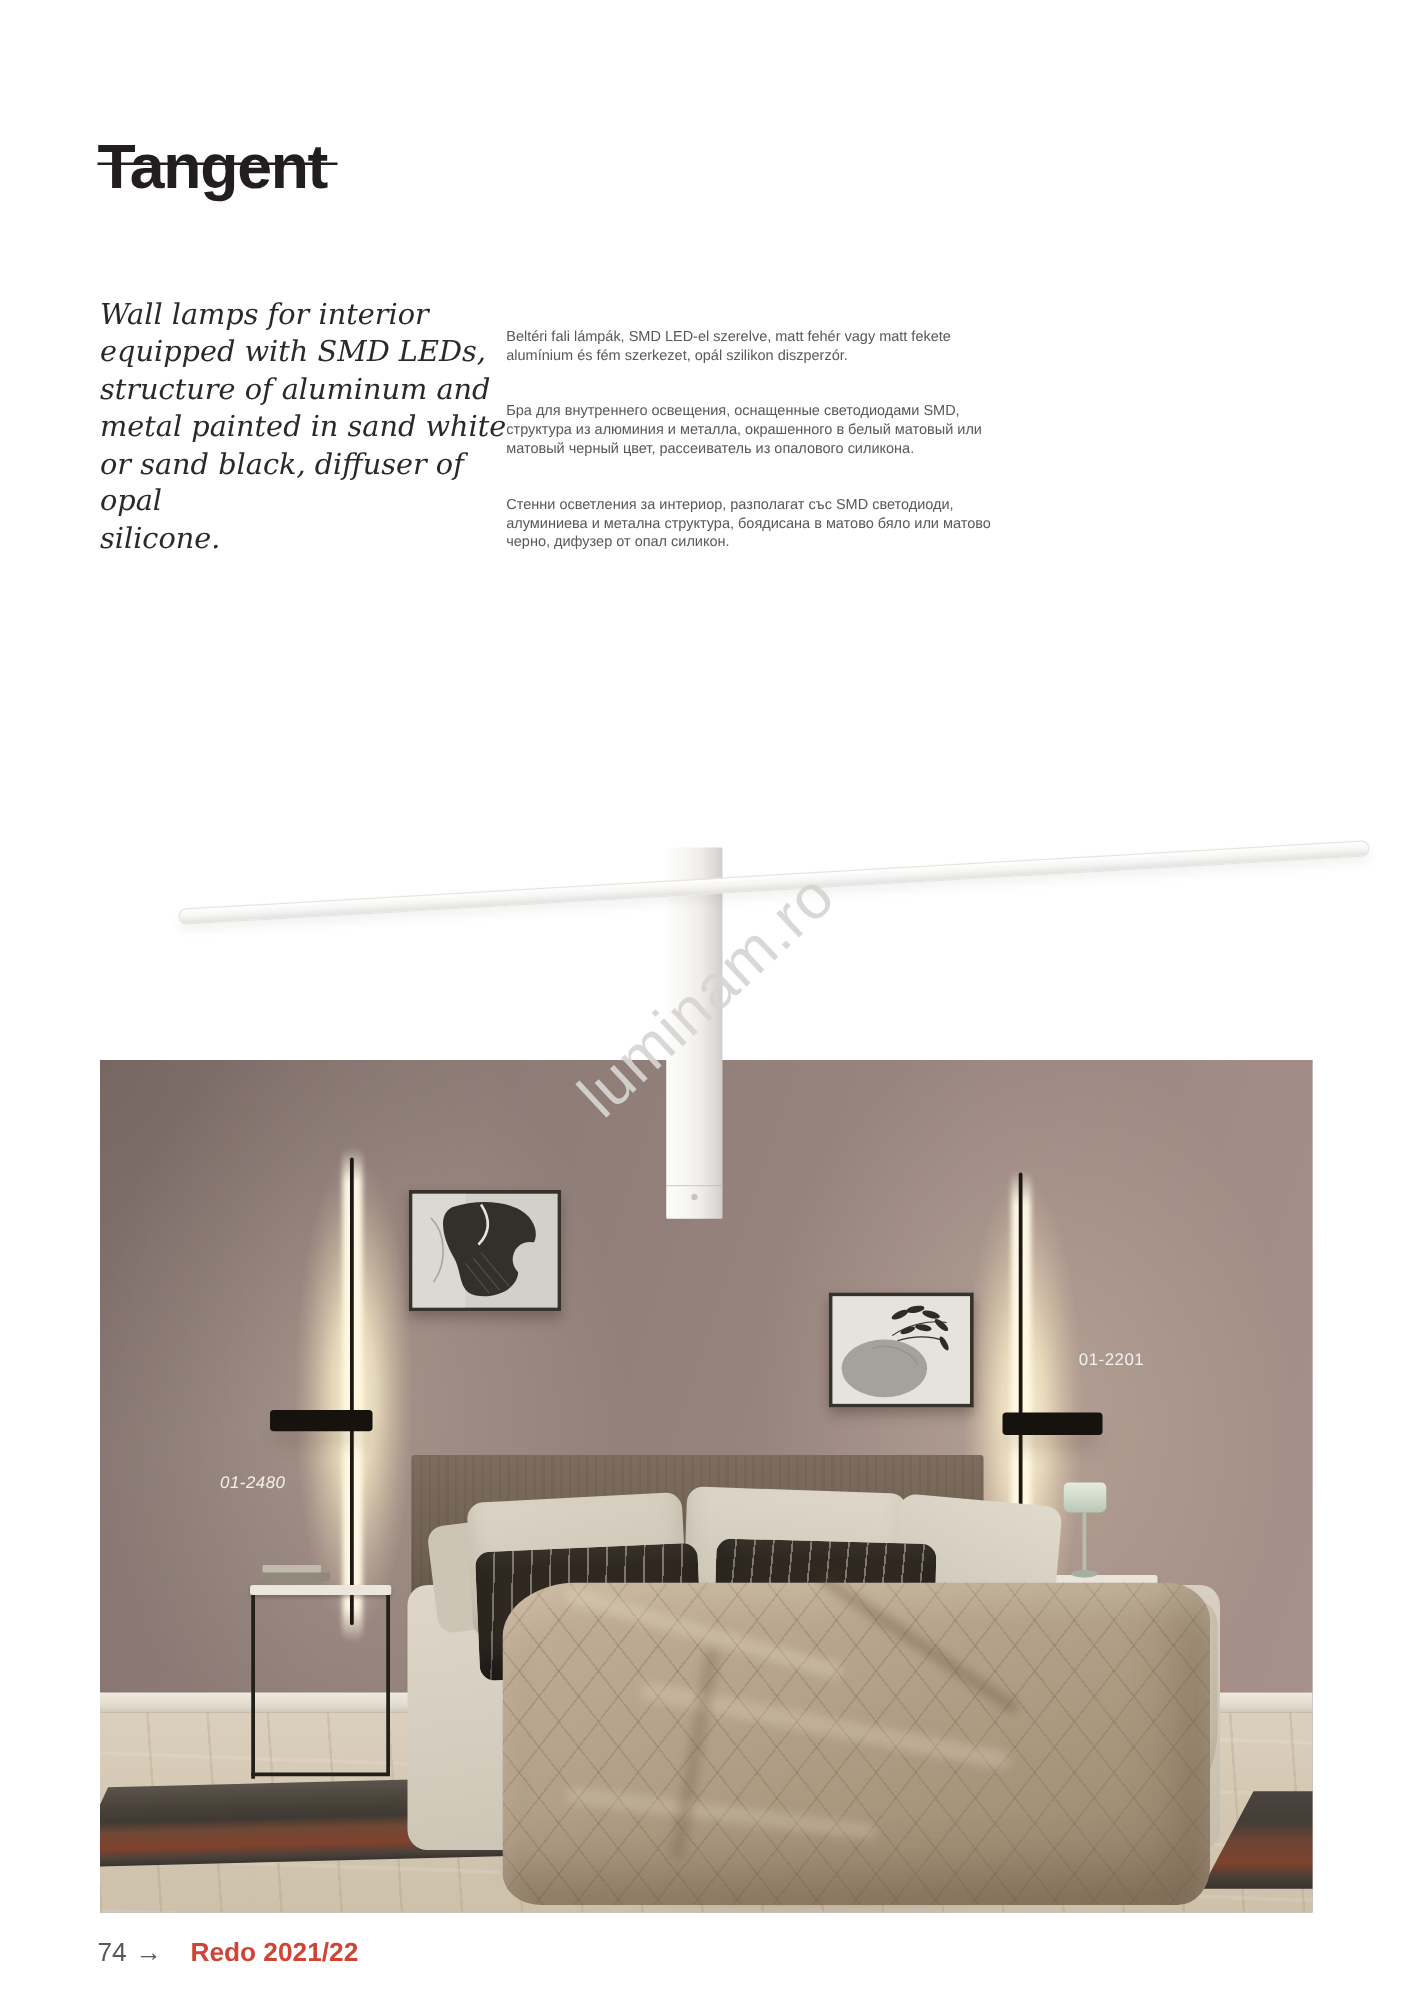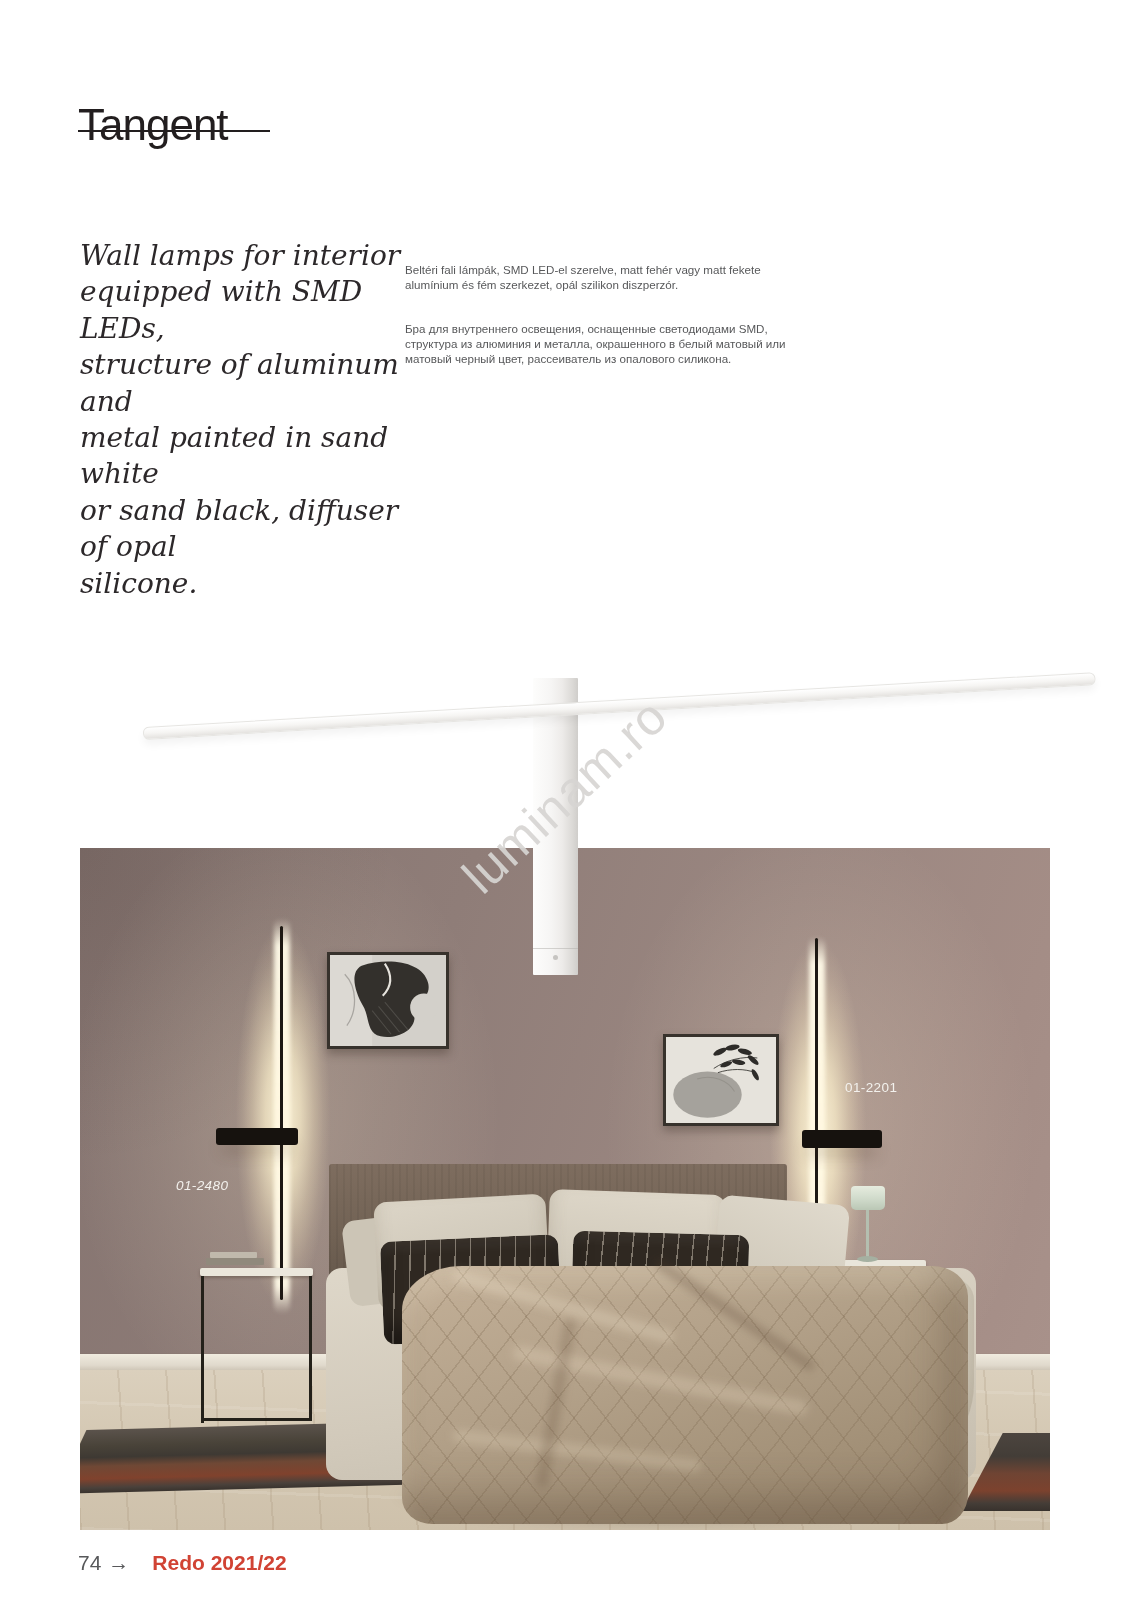--- a/index.html
+++ b/index.html
@@ -1,28 +1,28 @@
 <!DOCTYPE html>
 <html><head>
 <meta charset="utf-8">
 <style>
   html,body{margin:0;padding:0;background:#ffffff;}
   .page{position:relative;width:1131px;height:1600px;background:#ffffff;overflow:hidden;
         font-family:"Liberation Sans",sans-serif;}
   .abs{position:absolute;}
 
   
-  .title{position:absolute;left:78px;top:72px;font-size:44px;font-weight:normal;
+  .title{position:absolute;left:78px;top:72px;font-size:50px;font-weight:bold;
          color:#221e1f;letter-spacing:-1px;line-height:1.1;}
   .title-underline{position:absolute;left:78px;top:130px;width:192px;height:2px;background:#221e1f;}
 
   
   .headline{position:absolute;left:80px;top:238px;width:330px;
             font-family:"DejaVu Serif",serif;font-style:italic;font-weight:500;
-            font-size:28px;line-height:1.3;color:#2c282a;white-space:pre-line;margin:0;}
+            font-size:23px;line-height:1.3;color:#2c282a;white-space:pre-line;margin:0;}
   .translations{position:absolute;left:405px;top:247px;width:480px;
                 font-size:11.6px;line-height:1.3;color:#57585a;white-space:pre-line;}
   .translations p{margin:0 0 14px 0;}
 
   
   .hero-post{position:absolute;left:533px;top:678px;width:45px;height:297px;z-index:18;border-radius:1px;
              background:linear-gradient(90deg,#fdfdfc 0%,#f6f5f4 40%,#edebe9 65%,#dbd9d6 88%,#cfcdca 100%);}
   .hero-post::before{content:'';position:absolute;left:0;right:0;bottom:26px;height:1px;background:rgba(180,178,175,0.55);}
   .hero-post::after{content:'';position:absolute;left:20px;bottom:15px;width:5px;height:5px;border-radius:50%;background:#c6c4c1;}
   .hero-bar{position:absolute;left:143px;top:727px;width:952px;height:11px;z-index:19;
@@ -124,21 +124,21 @@
            box-shadow:inset 0 16px 24px rgba(255,244,222,0.22), inset -22px -26px 44px rgba(78,60,42,0.32);}
   .fold{border-radius:12px;filter:blur(4px);}
   .fold-1{left:368px;top:452px;width:230px;height:13px;background:rgba(238,226,202,0.3);transform:rotate(16deg);}
   .fold-2{left:430px;top:525px;width:300px;height:15px;background:rgba(238,226,202,0.26);transform:rotate(11deg);}
   .fold-3{left:372px;top:596px;width:250px;height:13px;background:rgba(238,226,202,0.24);transform:rotate(7deg);}
   .fold-4{left:560px;top:462px;width:190px;height:10px;background:rgba(85,65,45,0.28);transform:rotate(34deg);}
   .fold-5{left:470px;top:470px;width:12px;height:170px;background:rgba(85,65,45,0.22);transform:rotate(10deg);}
 
   .label{position:absolute;color:#f3f1ed;font-size:13.5px;letter-spacing:0.4px;z-index:25;}
   .label-l{left:96px;top:330px;font-style:italic;}
-  .label-r{left:765px;top:232px;}
+  .label-r{left:783px;top:232px;}
 
   
   .footer{position:absolute;left:78px;top:1551px;font-size:21px;color:#57585a;
           display:flex;gap:7px;align-items:flex-start;}
   .footer .brand{color:#d14334;font-weight:bold;padding-left:16px;}
 </style>
 </head>
 <body>
 
 <div class="page">
@@ -152,20 +152,23 @@
 metal painted in sand white
 or sand black, diffuser of opal
 silicone.</p>
 
   <div class="translations">
     <p>Beltéri fali lámpák, SMD LED-el szerelve, matt fehér vagy matt fekete
 alumínium és fém szerkezet, opál szilikon diszperzór.</p>
     <p>Бра для внутреннего освещения, оснащенные светодиодами SMD,
 структура из алюминия и металла, окрашенного в белый матовый или
 матовый черный цвет, рассеиватель из опалового силикона.</p>
+    <p>Стенни осветления за интериор, разполагат със SMD светодиоди,
+алуминиева и метална структура, боядисана в матово бяло или матово
+черно, дифузер от опал силикон.</p>
   </div>
 
   <div class="hero-post"></div>
   <div class="hero-bar"></div>
   <div class="watermark">luminam.ro</div>
 
   <div class="photo">
     <div class="abs wall"></div>
 
     <div class="abs glow glow-l"></div>

